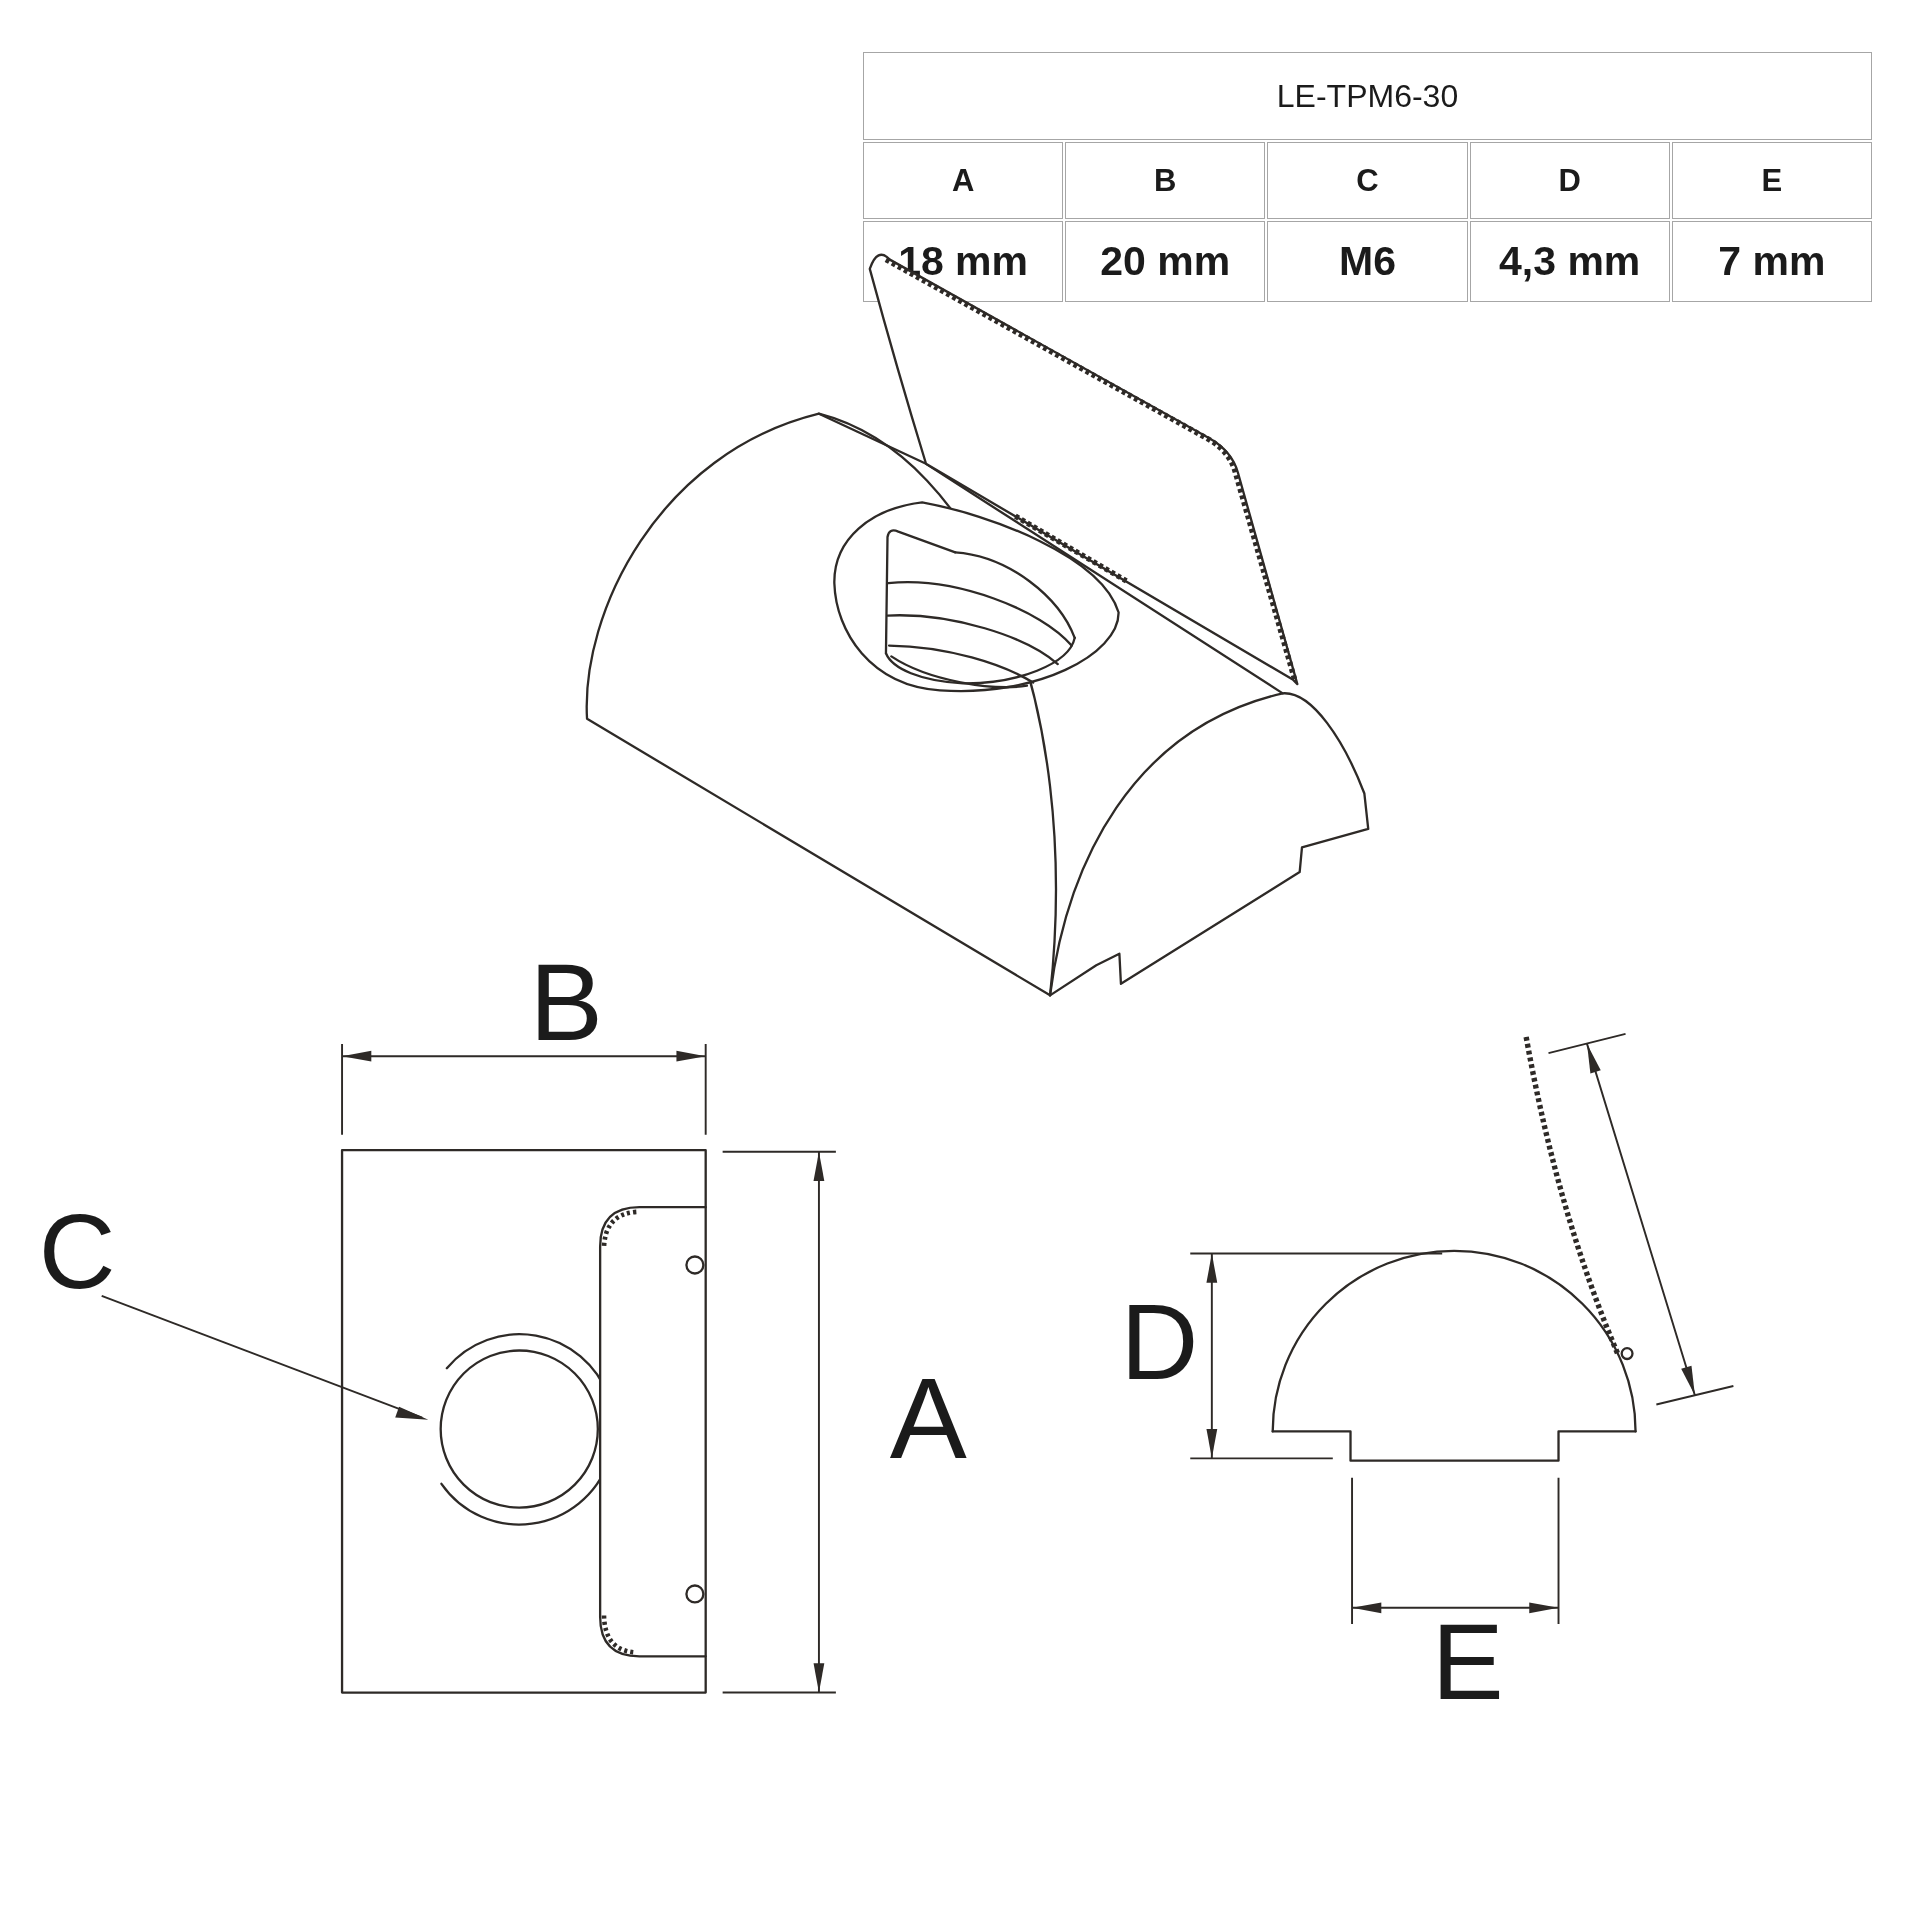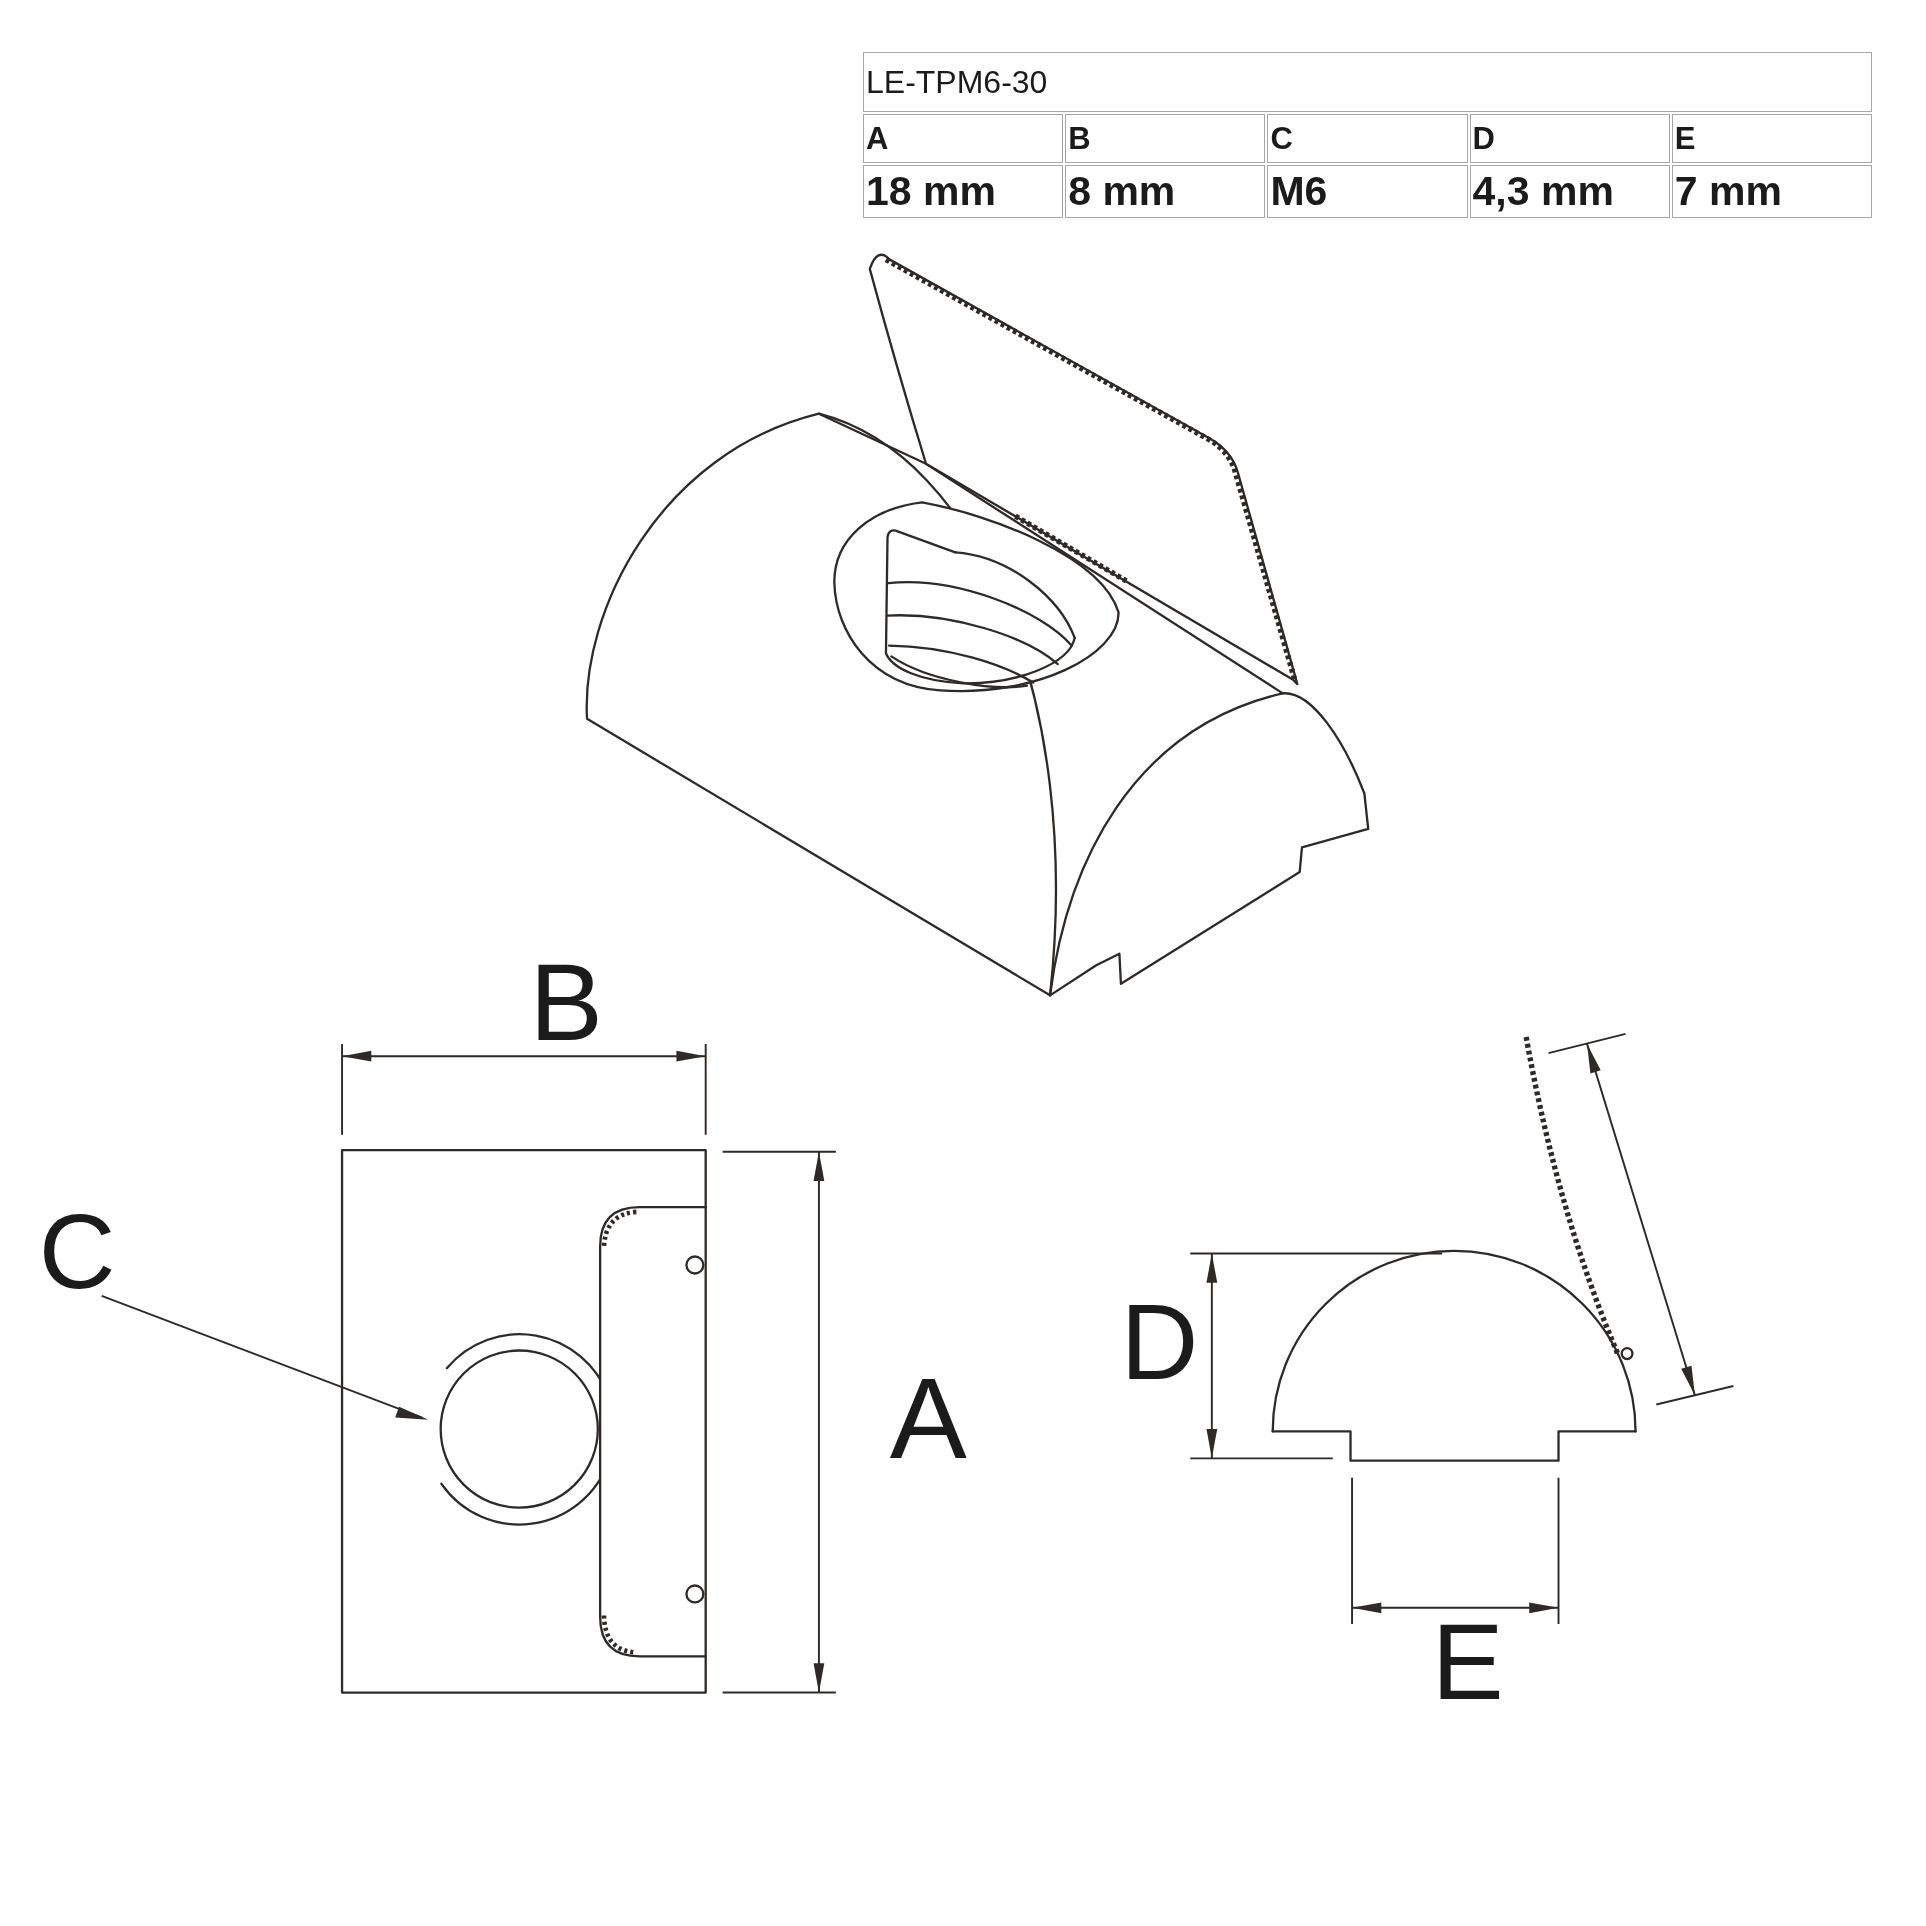--- a/index.html
+++ b/index.html
@@ -1,18 +1,18 @@
 <!DOCTYPE html>
 <html style="--line: #2e2a27; --table_border: #a6a6a6; --text: #1b1b1b;font-size:12.3px"><head>
 <meta charset="utf-8">
 <style>
   html,body{margin:0;padding:0;background:#fff;}
   #canvas{position:relative;width:1926px;height:1926px;background:#fff;font-family:"Liberation Sans",sans-serif;overflow:hidden;}
   #spec-table{position:absolute;left:861px;top:50px;width:1013px;border-collapse:separate;border-spacing:2.3px;color:var(--text);}
-  #spec-table td{border:1.5px solid var(--table_border);text-align:left;vertical-align:middle;padding:2px;}
+  #spec-table td{border:1.5px solid var(--table_border);text-align:center;vertical-align:middle;padding:16px;}
   #spec-table td.title{height:54px;font-size:32px;font-weight:400;}
   #spec-table td.head{height:43px;font-size:31px;font-weight:700;width:20%;}
   #spec-table td.val{height:43px;font-size:41px;font-weight:700;}
   svg text{fill:var(--text);}
   .ln{stroke:var(--line);stroke-width:3;fill:none;stroke-linecap:round;stroke-linejoin:round;}
   .lnw{stroke:var(--line);stroke-width:3;fill:#fff;stroke-linecap:round;stroke-linejoin:round;}
   .dim{stroke:var(--line);stroke-width:2.5;fill:none;stroke-linecap:butt;}
   .arr{fill:var(--line);stroke:none;}
   .hatch{stroke:var(--line);stroke-width:7;fill:none;stroke-dasharray:5 4;stroke-linecap:butt;}
   .big{font-size:143px;font-weight:400;}
@@ -29,21 +29,21 @@
         </tr>
     <tr>
       <td class="head">A</td>
       <td class="head">B</td>
       <td class="head">C</td>
       <td class="head">D</td>
       <td class="head">E</td>
     </tr>
     <tr>
       <td class="val">18 mm</td>
-      <td class="val">8 mm</td>
+      <td class="val">20 mm</td>
       <td class="val">M6</td>
       <td class="val">4,3 mm</td>
       <td class="val">7 mm</td>
     </tr>
   </tbody>
     </table>
 
   <svg width="1926" height="1926" viewBox="0 0 2500 2500" style="position:absolute;left:0;top:0;" xmlns="http://www.w3.org/2000/svg">
 
     <g>

